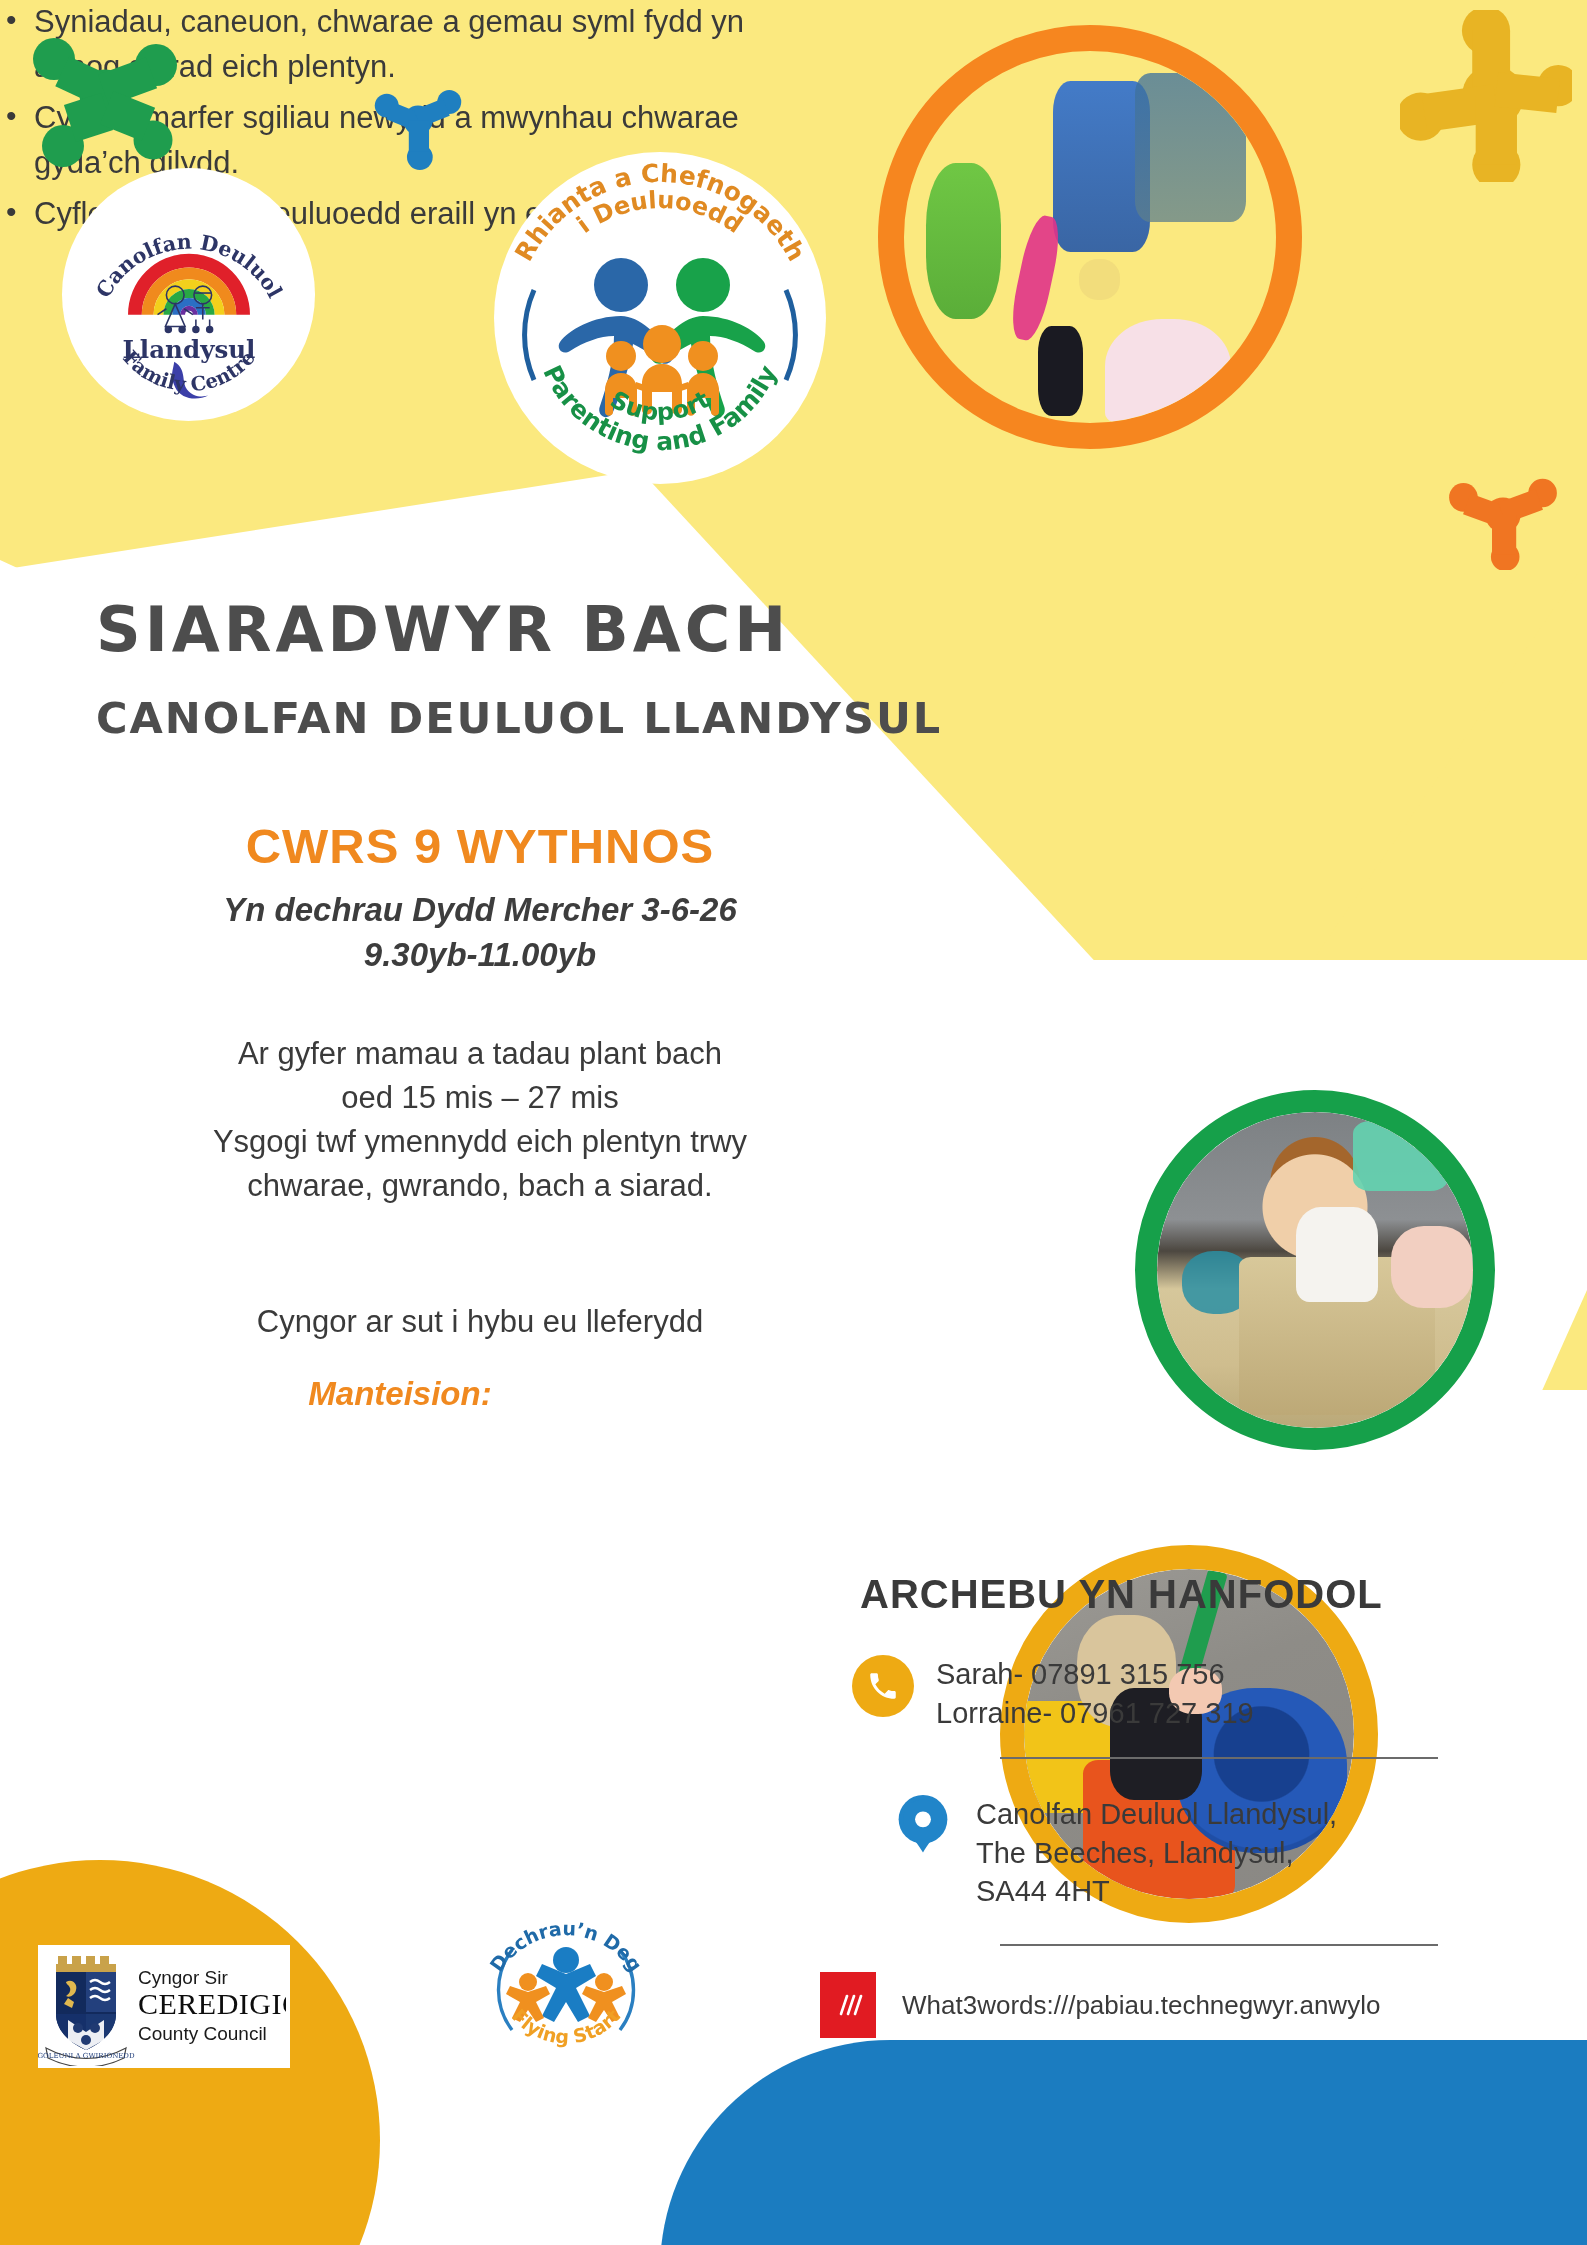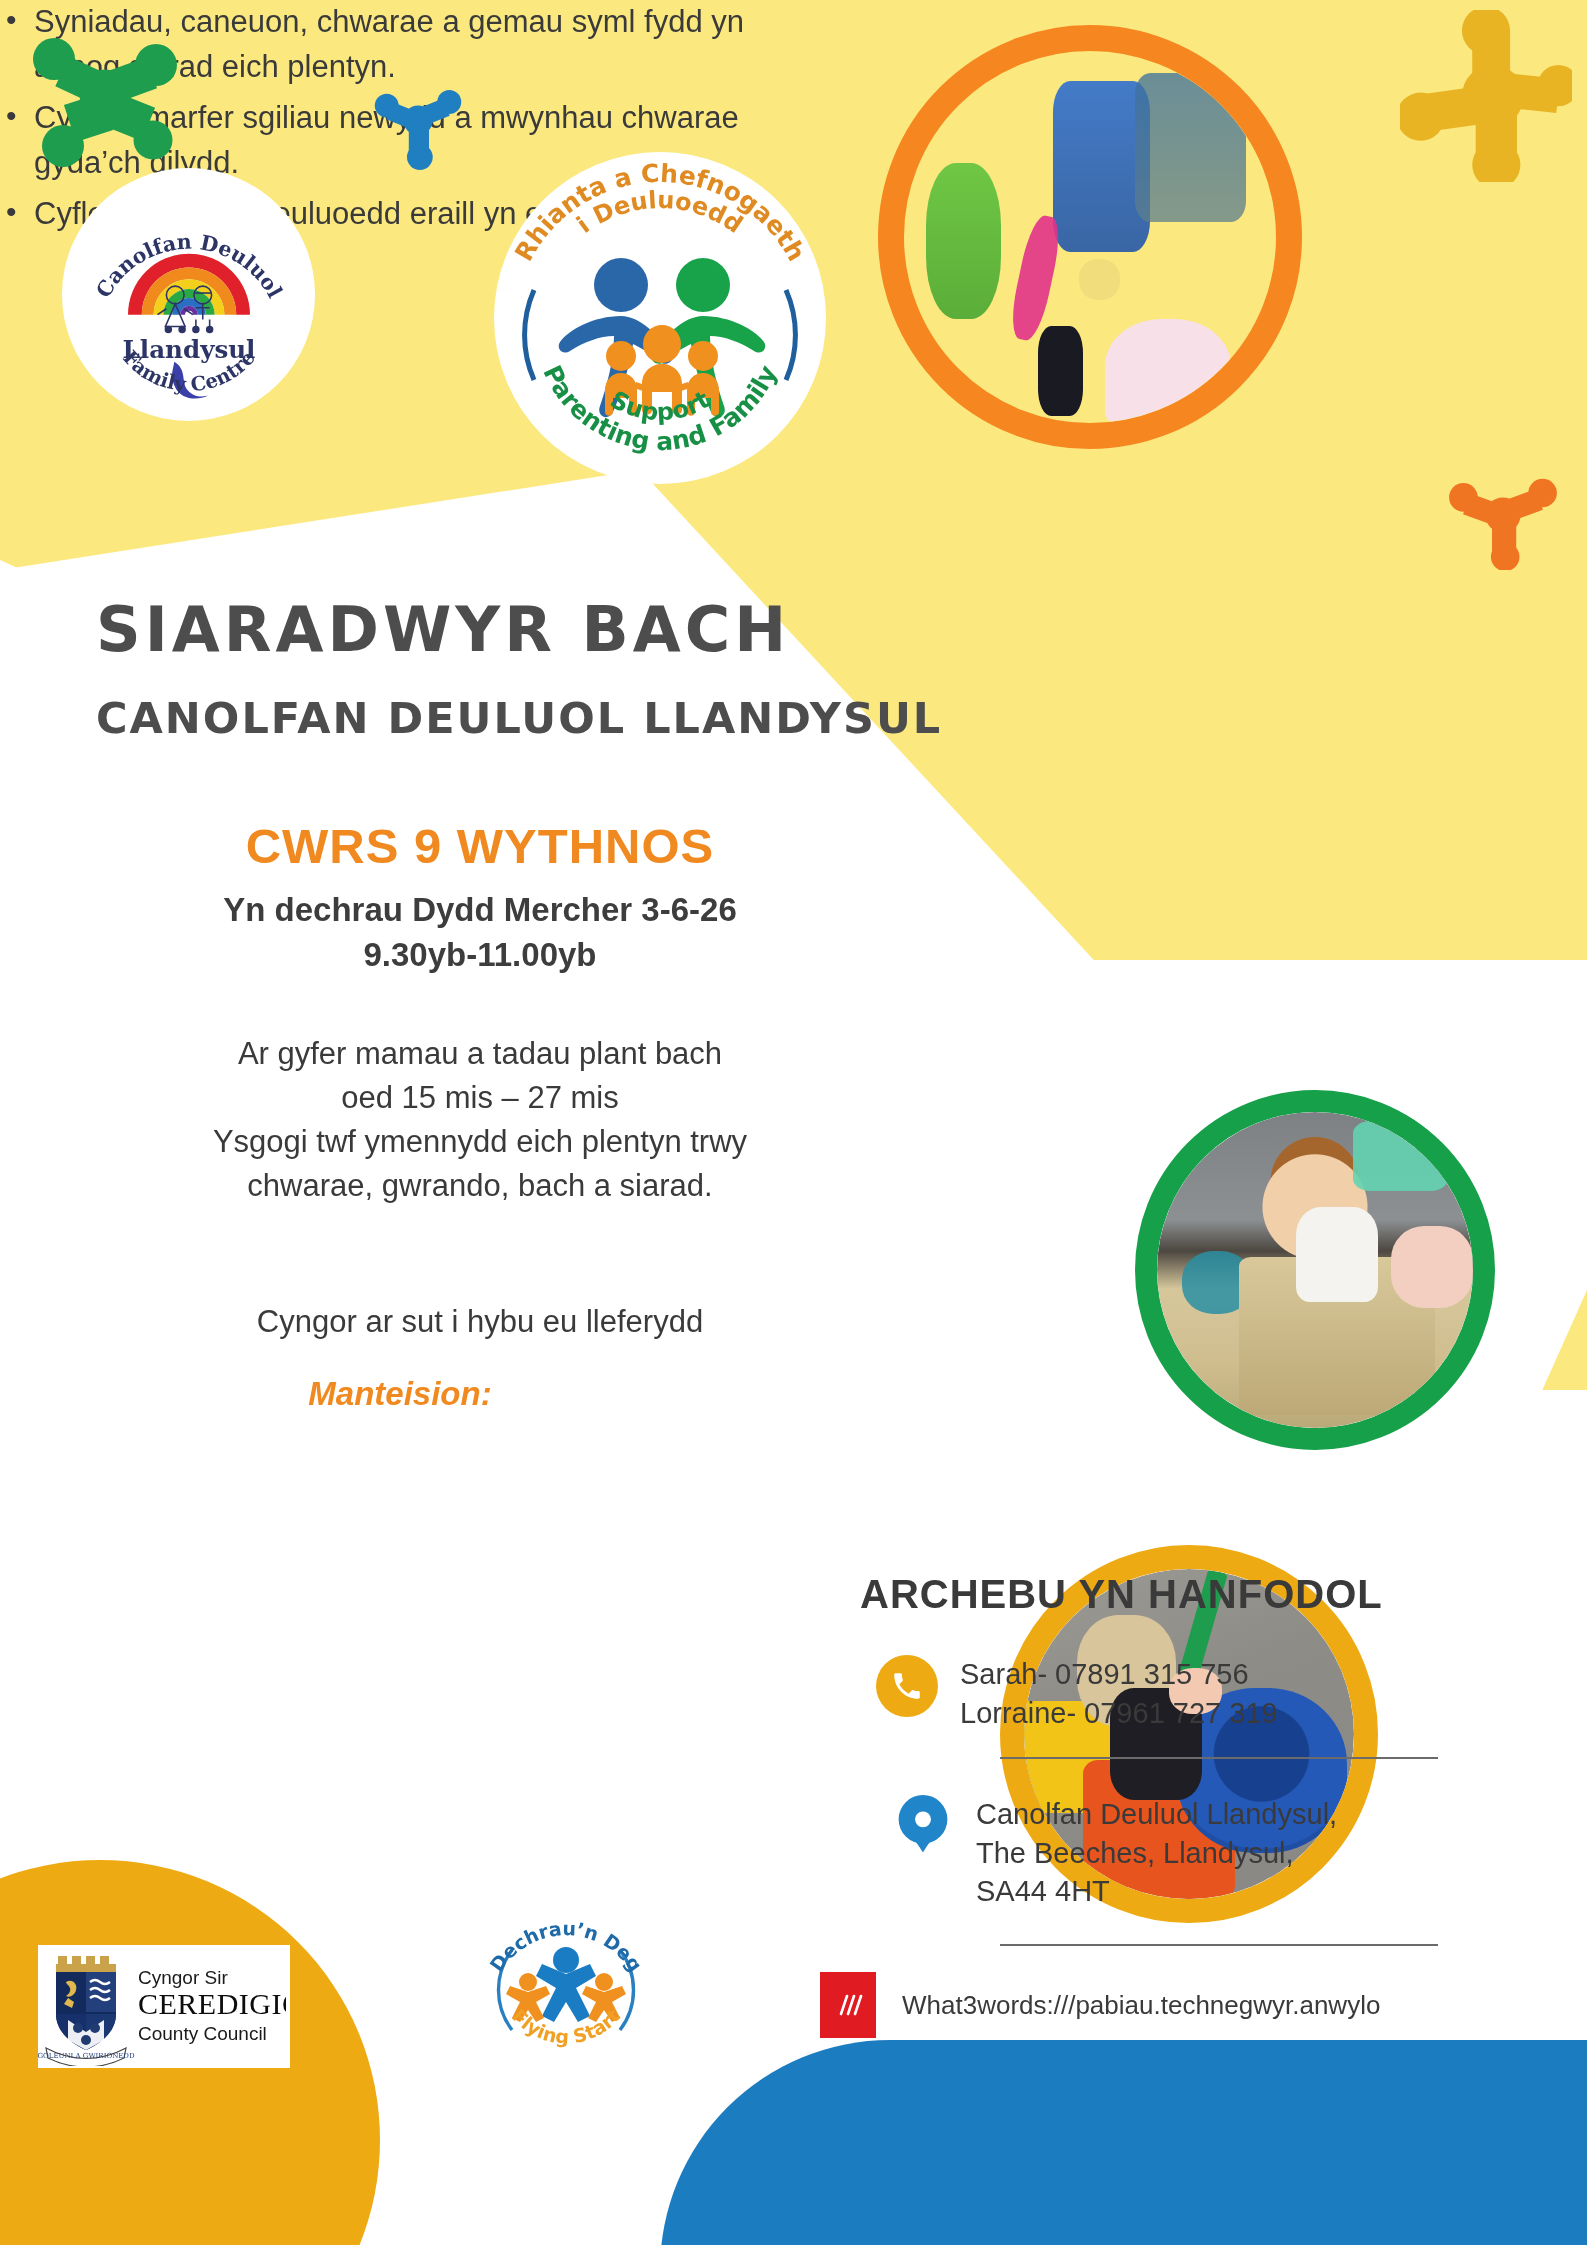--- a/index.html
+++ b/index.html
@@ -159,21 +159,21 @@
     left:96px;top:693px;width:920px;
     font-size:43px;letter-spacing:2px;font-weight:bold;color:#4d4d4d;
     font-family:"DejaVu Sans", sans-serif;
   }
   #course-length{
     left:0px;top:818px;width:960px;text-align:center;
     font-size:49px;font-weight:bold;color:#f0891f;letter-spacing:1px;
   }
   #course-start{
     left:0px;top:888px;width:960px;text-align:center;
-    font-size:33px;font-weight:bold;color:#3d3d3d;line-height:1.35;
+    font-size:33px;font-weight:bold;font-style:italic;color:#3d3d3d;line-height:1.35;
   }
   #intro-para{
     left:0px;top:1032px;width:960px;text-align:center;
     font-size:31px;color:#3a3a3a;line-height:1.42;
   }
   #advice-line{
     left:0px;top:1288px;width:960px;text-align:center;
     font-size:31px;color:#3a3a3a;margin-top:16px;
   }
   #benefits-heading{
@@ -191,21 +191,21 @@
   #benefits-list li:before{
     content:"\2022";position:absolute;left:6px;top:-2px;font-size:30px;color:#3a3a3a;
   }
 
   #booking-heading{
     left:860px;top:1572px;width:700px;
     font-size:40px;font-weight:bold;color:#3a3a3a;letter-spacing:1px;
   }
 
   .contact-row{position:absolute;z-index:6;display:flex;align-items:flex-start;}
-  #contact-phone{left:876px;top:1655px;width:560px;}
+  #contact-phone{left:852px;top:1655px;width:560px;}
   #contact-address{left:892px;top:1795px;width:560px;}
 
   .icon-circle{
     width:62px;height:62px;border-radius:50%;flex:0 0 62px;
     display:flex;align-items:center;justify-content:center;margin-right:22px;
   }
   .icon-phone{background:#eeaa13;}
   .icon-pin{background:transparent;}
 
   .contact-text{font-size:29px;color:#3a3a3a;line-height:1.33;}

